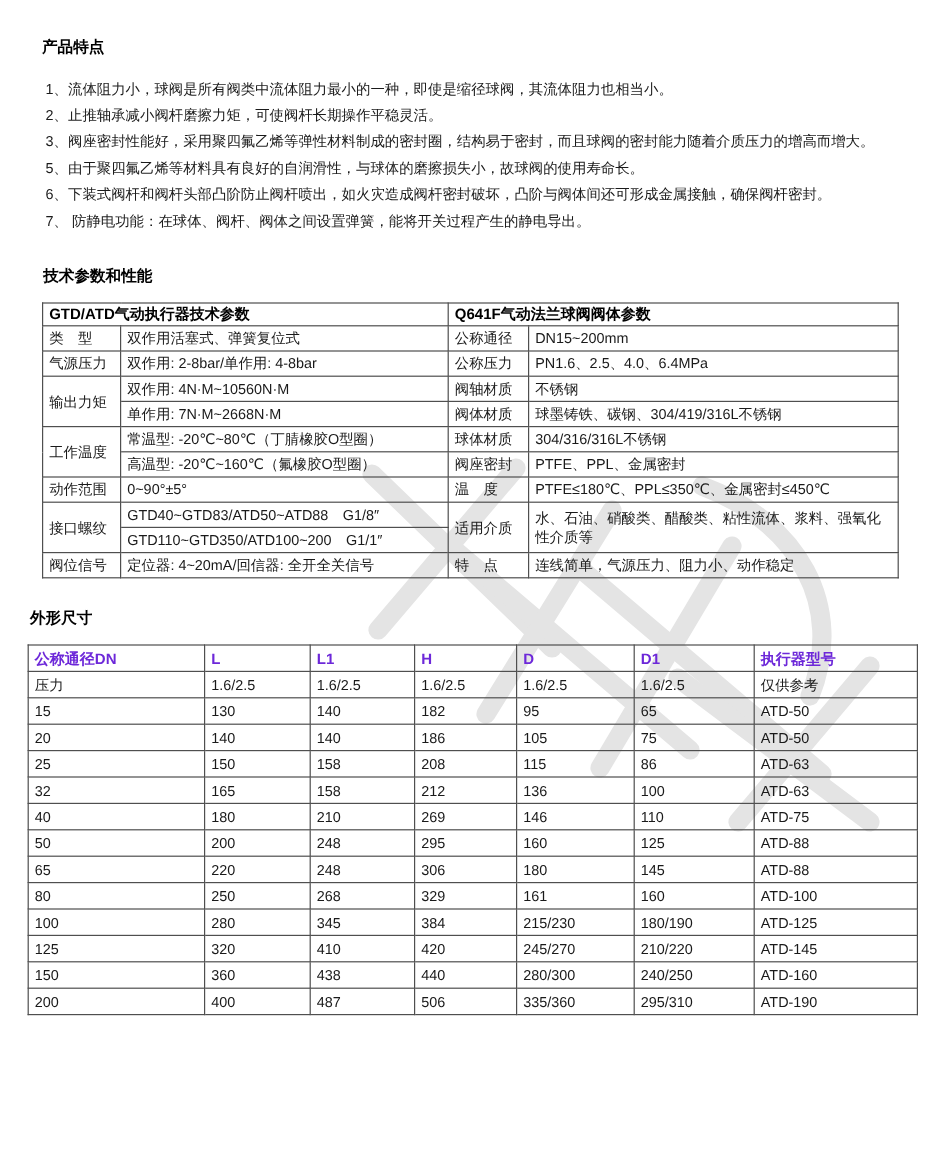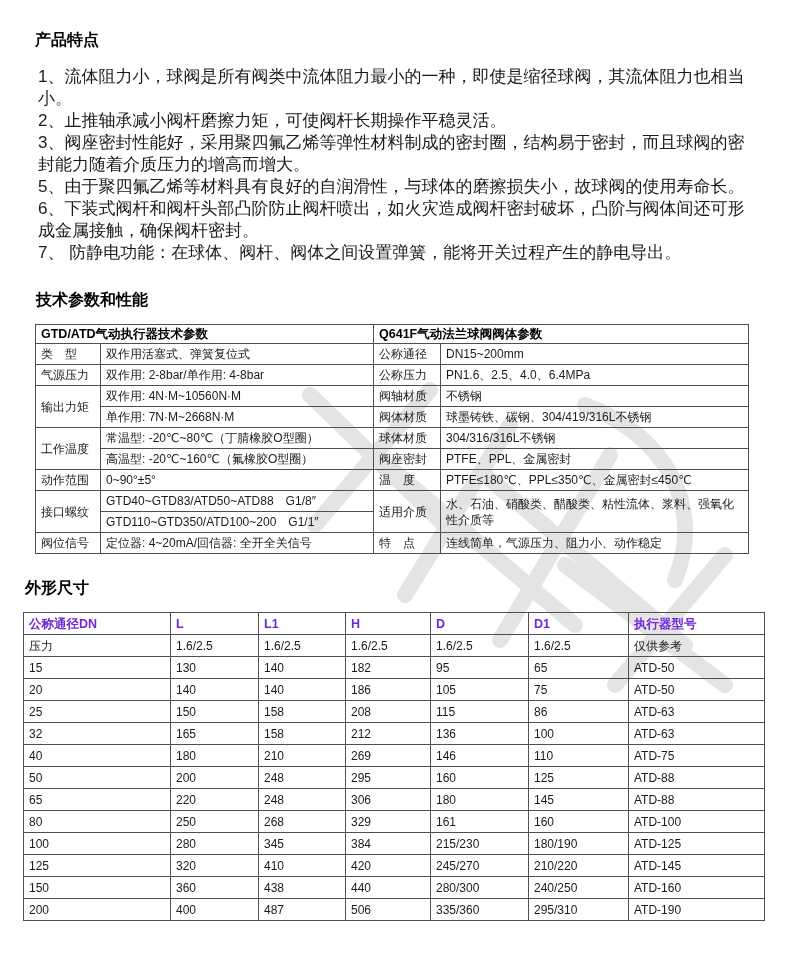--- a/index.html
+++ b/index.html
@@ -11,26 +11,26 @@
     font-family: "Liberation Sans", "DejaVu Sans", sans-serif;
     color: #1a1a1a;
     -webkit-font-smoothing: antialiased;
   }
   .content { position: relative; z-index: 1; }
   .watermark {
     position: absolute; left: 255px; top: 365px;
     width: 510px; height: 330px;
     z-index: 0; pointer-events: none;
   }
-  h2 { font-size: 16px; font-weight: bold; color: #000; margin: 0; }
+  h2 { font-size: 13px; font-weight: bold; color: #000; margin: 0; }
   .features-heading { padding: 30px 0 0 35px; }
   .features-list {
     margin: 15px 35px 0 38px;
     width: 718px;
-    font-size: 17px;
+    font-size: 12px;
     line-height: 22px;
   }
   .features-list p { margin: 0; }
   .tech-heading { padding: 26px 0 0 36px; }
   table { border-collapse: collapse; table-layout: fixed; }
   td {
     border: 1px solid #4f4f4f;
     font-size: 12px;
     padding: 1px 5px;
     vertical-align: middle;

